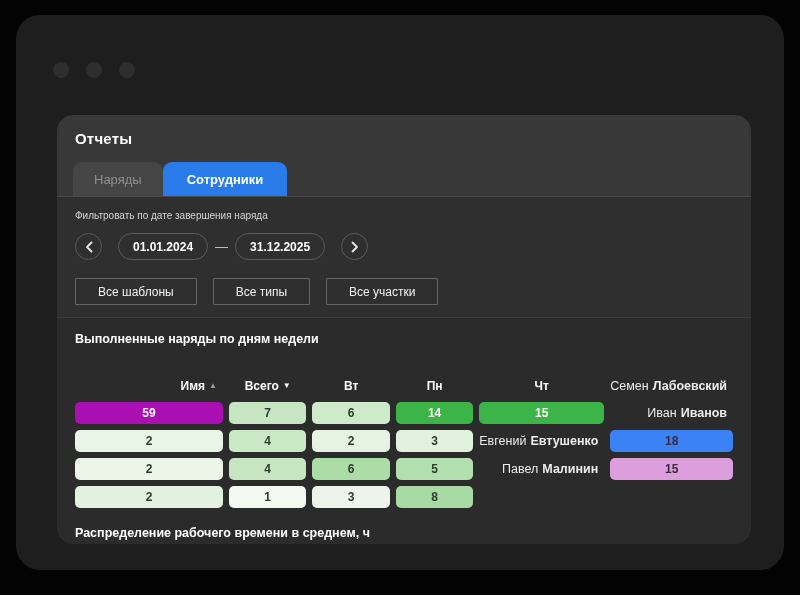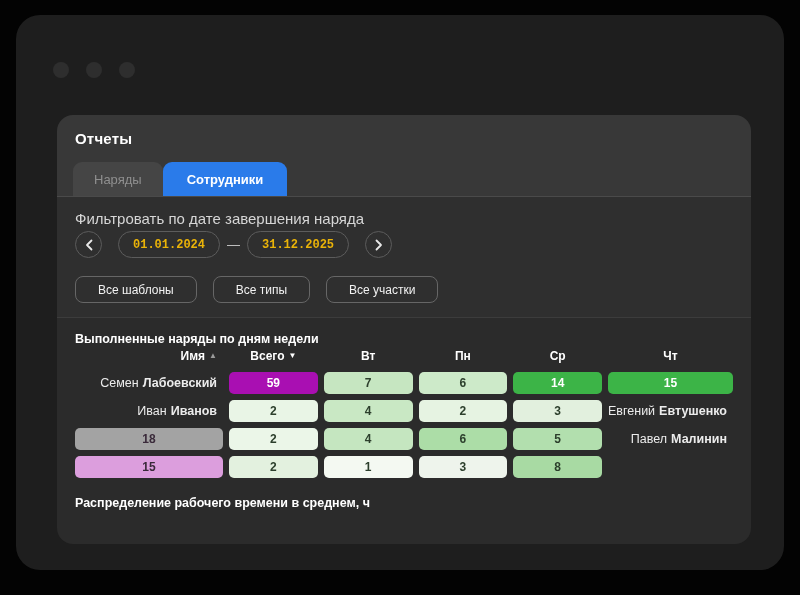--- a/index.html
+++ b/index.html
@@ -23,43 +23,43 @@
     font-weight: bold; color: #ffffff; letter-spacing: .2px; }
   .tabs { position: absolute; left: 16px; bottom: 0; display: flex; }
   .tab { height: 34px; display: flex; align-items: center; justify-content: center;
     border-radius: 9px 9px 0 0; font-size: 13px; cursor: pointer; }
   .tab.inactive { background: #454545; color: #8f8f8f; padding: 0 21px; }
   .tab.active { background: #2a7bea; color: #ffffff; padding: 0 24px; font-weight: bold; }
 
   
   .filter-section { height: 121px; background: #2f2f2f; padding: 13px 18px 0;
     border-bottom: 1px solid #3c3c3c; flex: none; }
-  .filter-label { font-size: 15px; color: #d6d6d6; margin-bottom: 4px; }
+  .filter-label { font-size: 10px; color: #d6d6d6; margin-bottom: 12px; }
   .date-row { display: flex; align-items: center; }
   .circle-btn { width: 27px; height: 27px; border-radius: 50%; background: transparent;
     border: 1px solid #5c5c5c; color: #e8e8e8; display: flex; align-items: center;
     justify-content: center; cursor: pointer; padding: 0; }
   .circle-btn svg { display: block; }
   .pill { height: 27px; min-width: 88px; padding: 0 14px; border-radius: 14px;
-    background: transparent; border: 1px solid #5c5c5c; color: #eab308;
+    background: transparent; border: 1px solid #5c5c5c; color: #ffffff;
     font-size: 12px; font-weight: bold; cursor: pointer;
-    font-family: Liberation Mono, monospace; }
+    font-family: Liberation Sans, sans-serif; }
   .pill.from { margin-left: 16px; }
   .pill.to { margin-right: 16px; }
   .dash { color: #cfcfcf; font-size: 13px; margin: 0 7px; }
   .chip-row { display: flex; gap: 16px; margin-top: 18px; }
-  .chip { height: 27px; padding: 0 22px; border-radius: 8px; background: transparent;
+  .chip { height: 27px; padding: 0 22px; border-radius: 1px; background: transparent;
     border: 1px solid #666666; color: #f2f2f2; font-size: 12px; cursor: pointer;
     font-family: "Liberation Sans", "DejaVu Sans", sans-serif; }
 
   
   .table-section { flex: 1; background: #2b2b2b; padding: 14px 18px 0; }
   .section-title { font-size: 12.5px; font-weight: bold; color: #ffffff; }
   .grid { display: grid; grid-template-columns: 148px repeat(5, 1fr);
-    column-gap: 6px; row-gap: 6px; align-items: center; margin-top: 0; }
+    column-gap: 6px; row-gap: 6px; align-items: center; margin-top: 30px; }
   .col-head { font-size: 12px; font-weight: bold; color: #ffffff; text-align: center;
     height: 20px; display: flex; align-items: center; justify-content: center; gap: 4px; }
   .col-head.name-head { justify-content: flex-end; padding-right: 6px; cursor: pointer; }
   .col-head.sortable { cursor: pointer; }
   .sort-arrow { font-size: 8px; line-height: 1; }
   .sort-arrow.asc { color: #9a9a9a; }
   .sort-arrow.desc { color: #ffffff; }
   .name-cell { text-align: right; font-size: 12.5px; color: #ececec; padding-right: 6px;
     white-space: nowrap; }
   .name-cell .last { font-weight: bold; margin-left: 4px; }
@@ -125,38 +125,37 @@
           <div class="col-head name-head">
             <span>Имя</span>
             <span class="sort-arrow asc">▲</span>
           </div>
           <div class="col-head sortable">
             <span>Всего</span>
             <span class="sort-arrow desc">▼</span>
           </div>
           <div class="col-head">Вт</div>
           <div class="col-head">Пн</div>
-          <div class="col-head">Ср</div>
           <div class="col-head">Чт</div>
 
           <div class="name-cell"><span>Семен</span><span class="last">Лабоевский</span></div>
           <div class="val-cell" style="background-color: rgb(169, 15, 178); color: #ffffff;">59</div>
           <div class="val-cell" style="background-color: rgb(198, 230, 193); color: rgb(44, 63, 44);">7</div>
           <div class="val-cell" style="background-color: rgb(205, 234, 201); color: rgb(44, 63, 44);">6</div>
           <div class="val-cell" style="background-color: rgb(60, 180, 71); color: rgb(255, 255, 255);">14</div>
           <div class="val-cell" style="background-color: rgb(60, 180, 71); color: rgb(255, 255, 255);">15</div>
 
           <div class="name-cell"><span>Иван</span><span class="last">Иванов</span></div>
           <div class="val-cell" style="background-color: rgb(233, 245, 230); color: rgb(44, 63, 44);">2</div>
           <div class="val-cell" style="background-color: rgb(201, 232, 196); color: rgb(44, 63, 44);">4</div>
           <div class="val-cell" style="background-color: rgb(230, 243, 226); color: rgb(44, 63, 44);">2</div>
           <div class="val-cell" style="background-color: rgb(226, 240, 222); color: rgb(44, 63, 44);">3</div>
 
           <div class="name-cell"><span>Евгений</span><span class="last">Евтушенко</span></div>
-          <div class="val-cell" style="background-color: #a3a3a3; color: rgb(58, 42, 58);">18</div>
+          <div class="val-cell" style="background-color: #3b82f6; color: rgb(58, 42, 58);">18</div>
           <div class="val-cell" style="background-color: rgb(235, 246, 232); color: rgb(44, 63, 44);">2</div>
           <div class="val-cell" style="background-color: rgb(197, 230, 192); color: rgb(44, 63, 44);">4</div>
           <div class="val-cell" style="background-color: rgb(172, 221, 167); color: rgb(44, 63, 44);">6</div>
           <div class="val-cell" style="background-color: rgb(178, 223, 174); color: rgb(44, 63, 44);">5</div>
 
           <div class="name-cell"><span>Павел</span><span class="last">Малинин</span></div>
           <div class="val-cell" style="background-color: rgb(220, 158, 221); color: rgb(58, 42, 58);">15</div>
           <div class="val-cell" style="background-color: rgb(227, 241, 223); color: rgb(44, 63, 44);">2</div>
           <div class="val-cell" style="background-color: rgb(244, 249, 242); color: rgb(44, 63, 44);">1</div>
           <div class="val-cell" style="background-color: rgb(238, 244, 236); color: rgb(44, 63, 44);">3</div>

